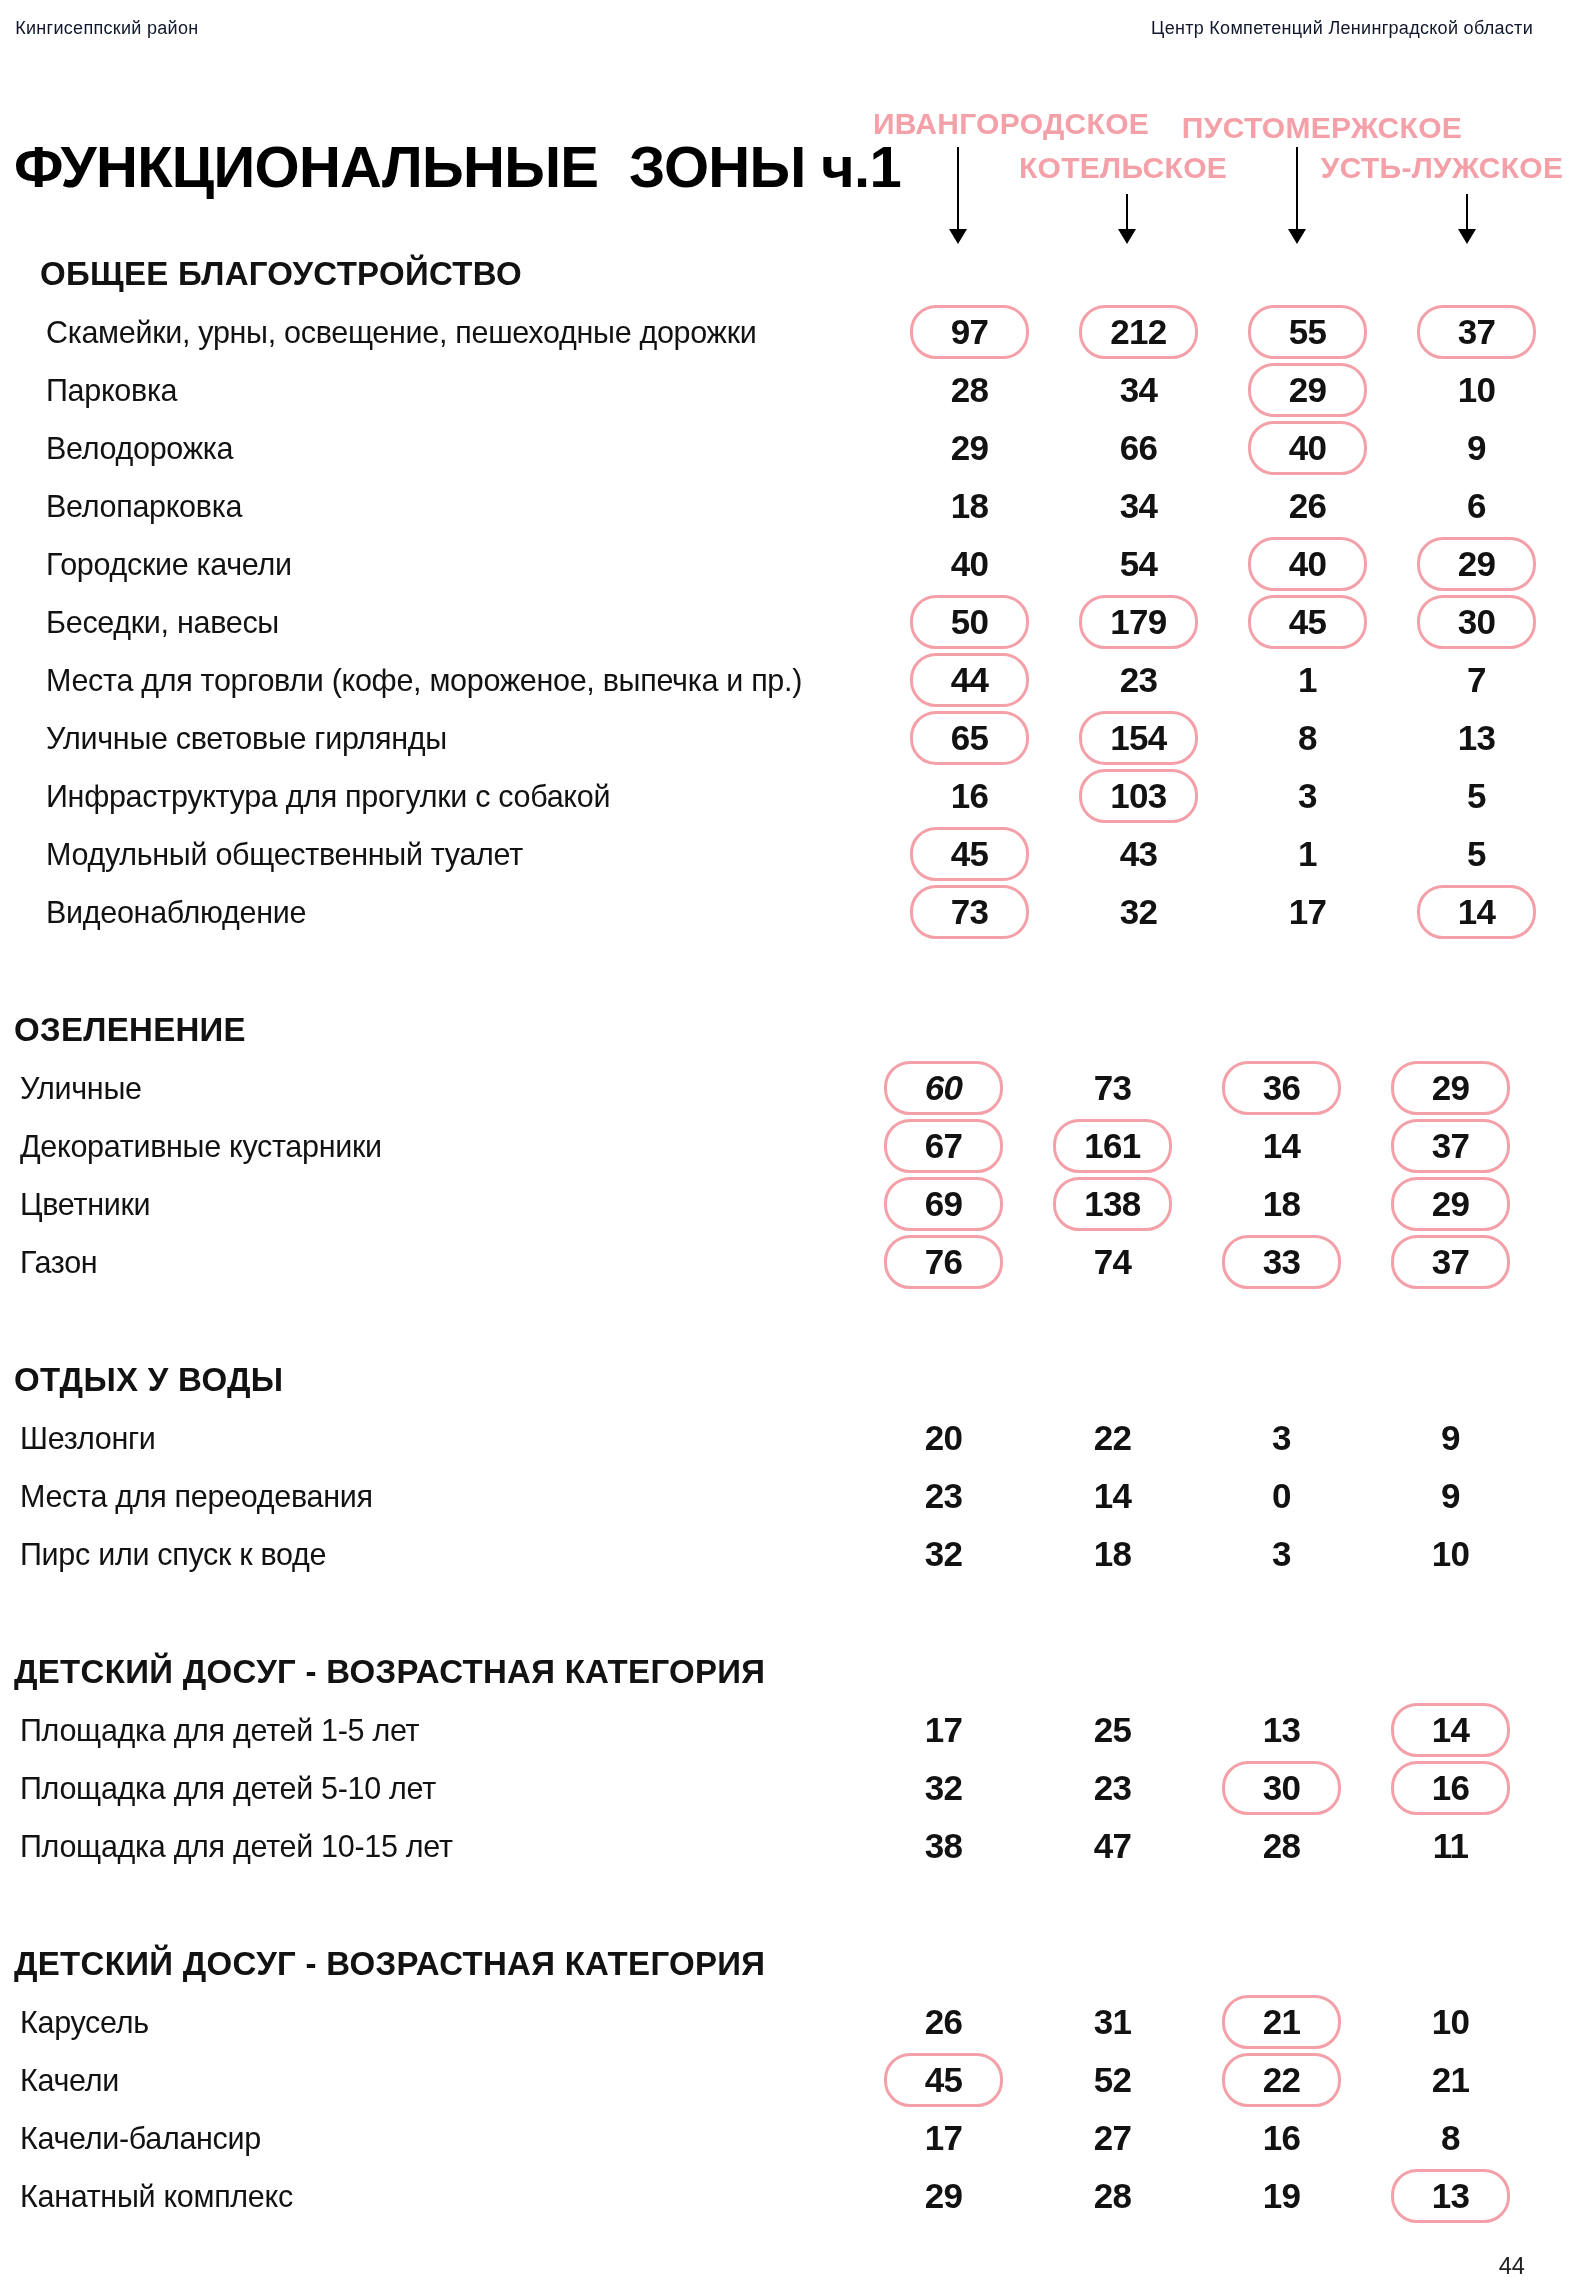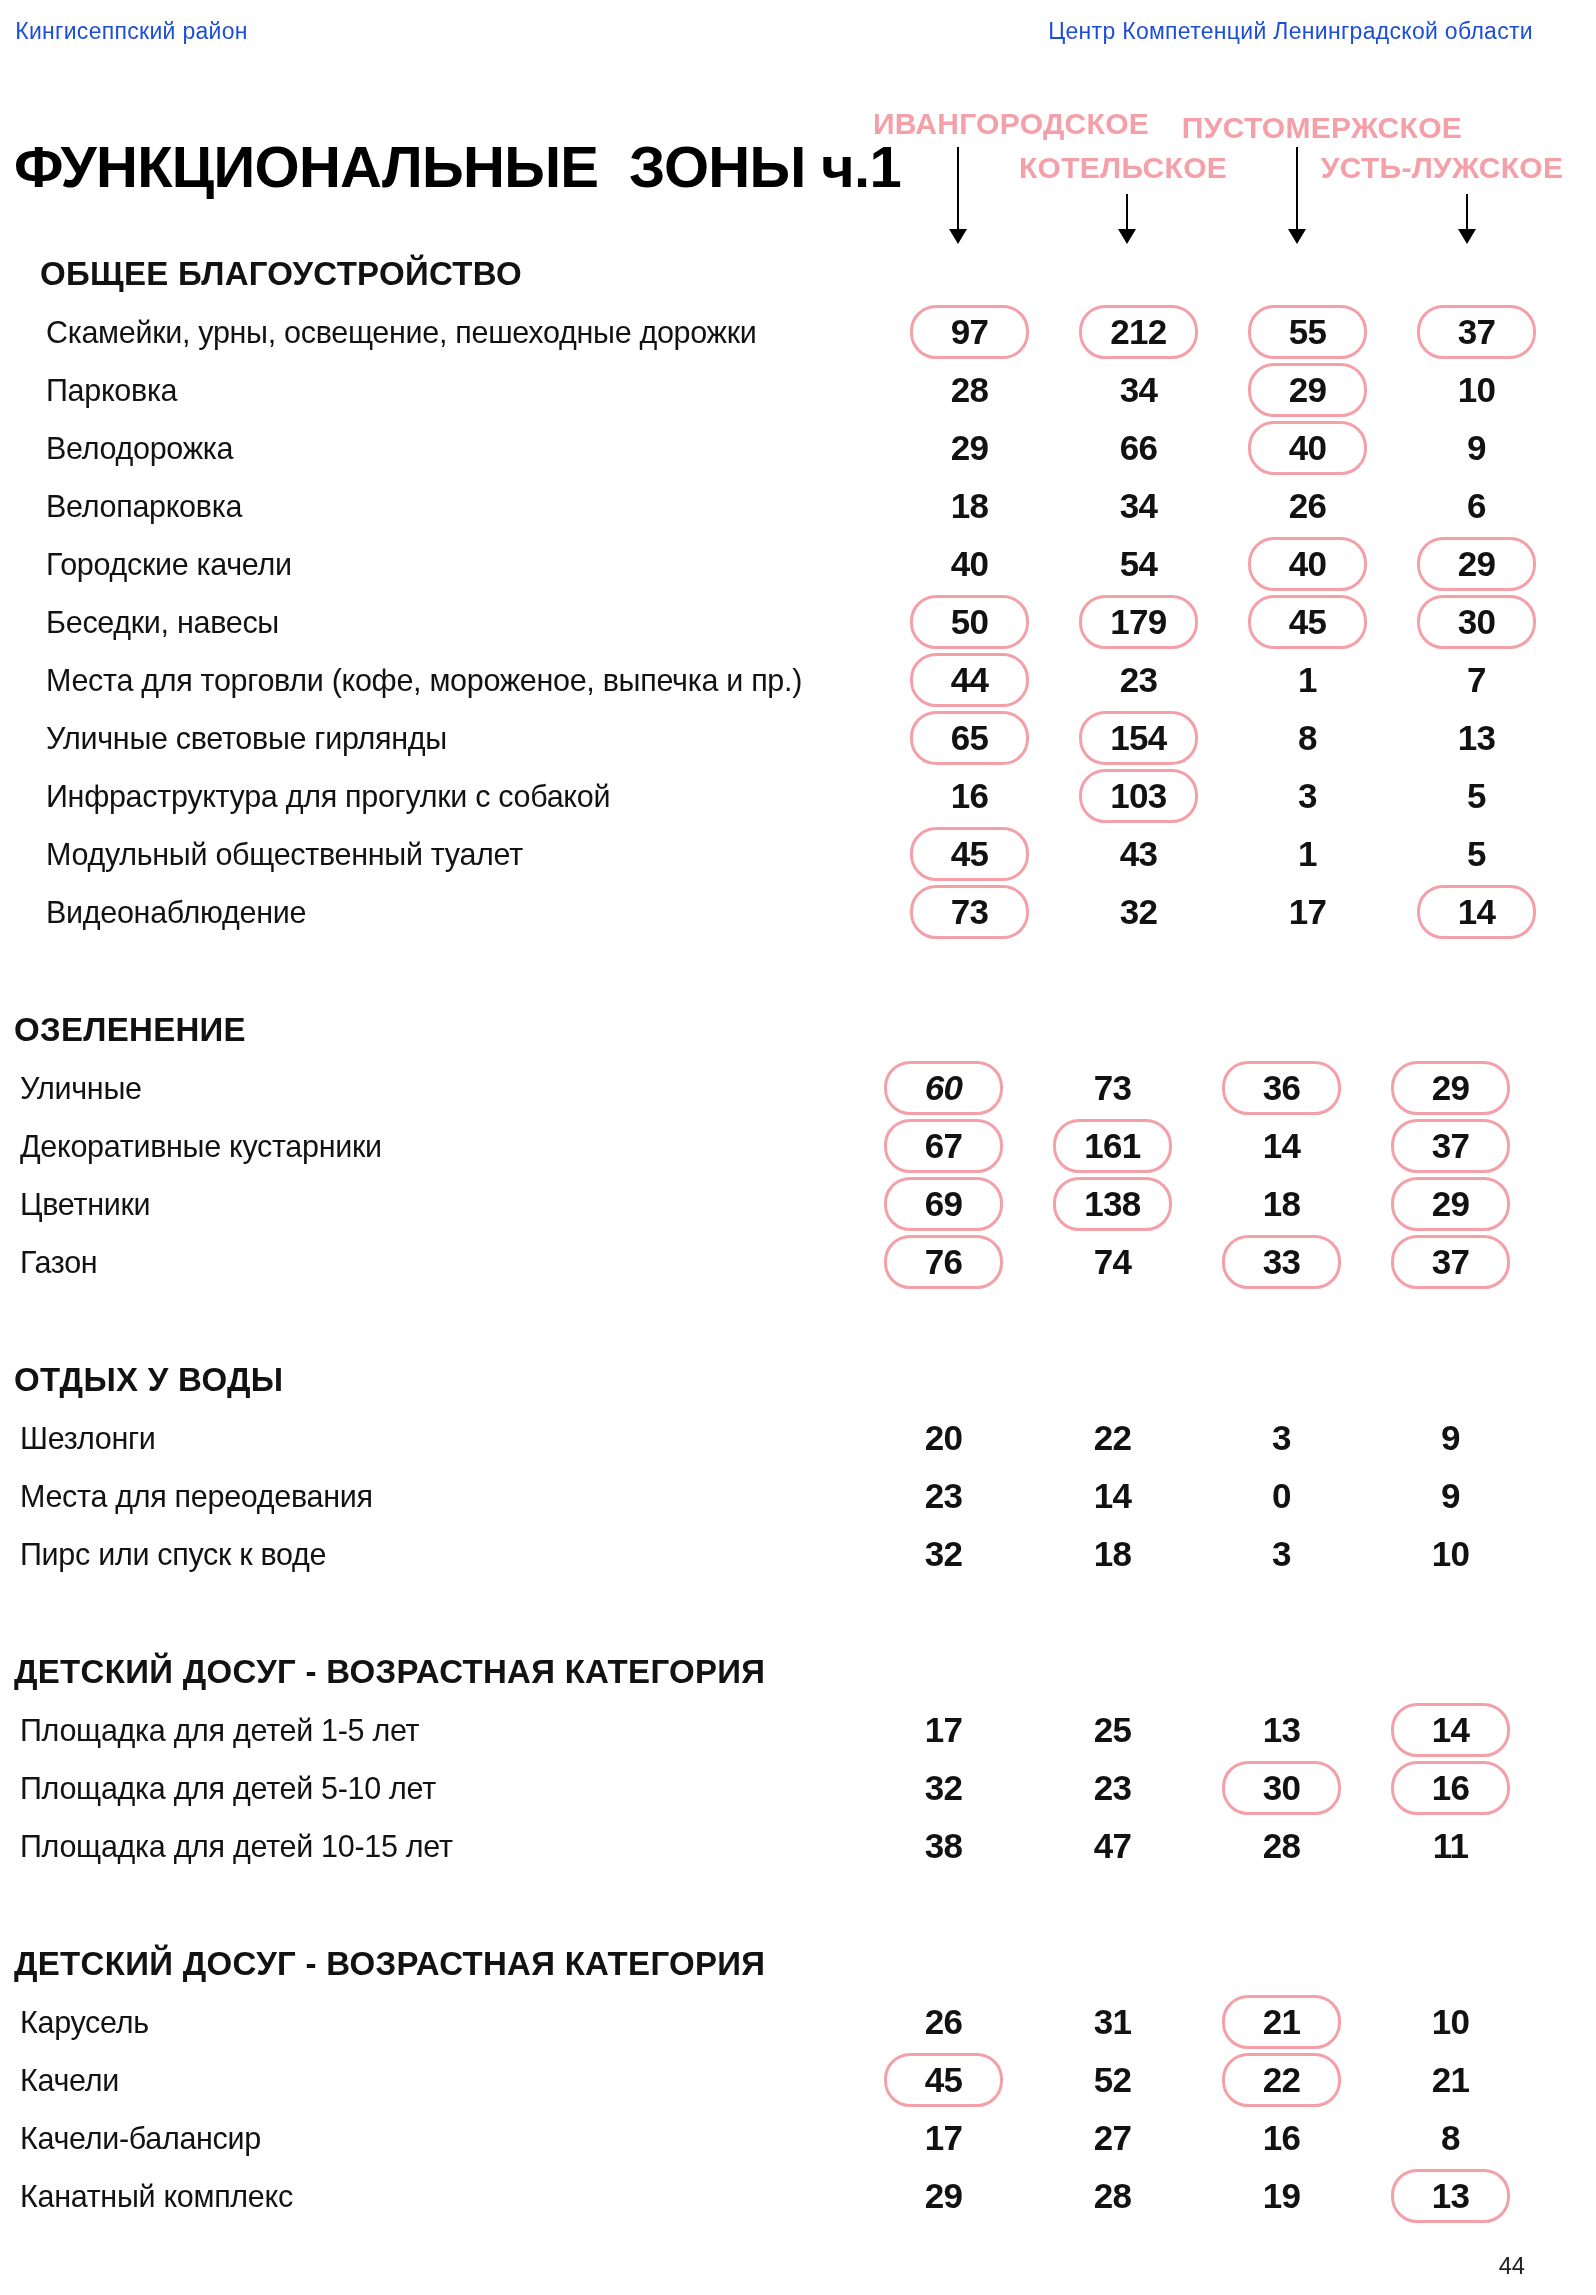--- a/index.html
+++ b/index.html
@@ -1,19 +1,19 @@
 <!DOCTYPE html>
 <html style="font-size:11px"><head>
 <meta charset="utf-8">
 <style>
   html,body{margin:0;padding:0;background:#ffffff;}
   body{font-family:"Liberation Sans", sans-serif; color:#121212;}
   #page{position:relative;width:1597px;height:2295px;background:#ffffff;overflow:hidden;}
 
-  .hdr{position:absolute;top:18px;font-size:23px;letter-spacing:0.3px;color:#1d4ed8;}
+  .hdr{position:absolute;top:18px;font-size:18px;letter-spacing:0.3px;color:#0f172a;}
   .hdr.left{left:15.2px;}
   .hdr.right{right:64px;}
 
   #title{position:absolute;top:133px;left:14px;margin:0;font-size:58px;font-weight:700;
          letter-spacing:-0.7px;white-space:pre;color:#000;}
 
   .colhdr{position:absolute;transform:translateX(-50%);font-size:30px;font-weight:700;
           letter-spacing:0.3px;white-space:nowrap;}
   .arrow-shaft{position:absolute;width:2.1px;background:#000;}
   .arrow-head{position:absolute;width:0;height:0;border-left:9px solid transparent;

